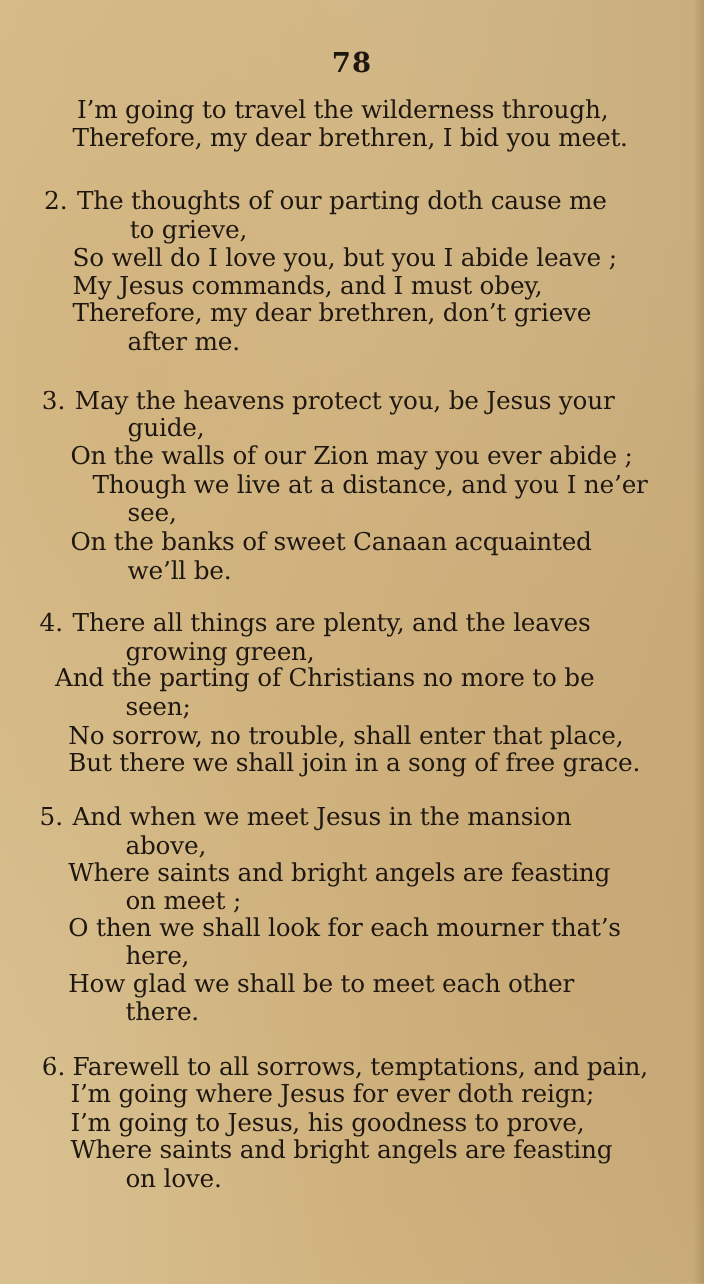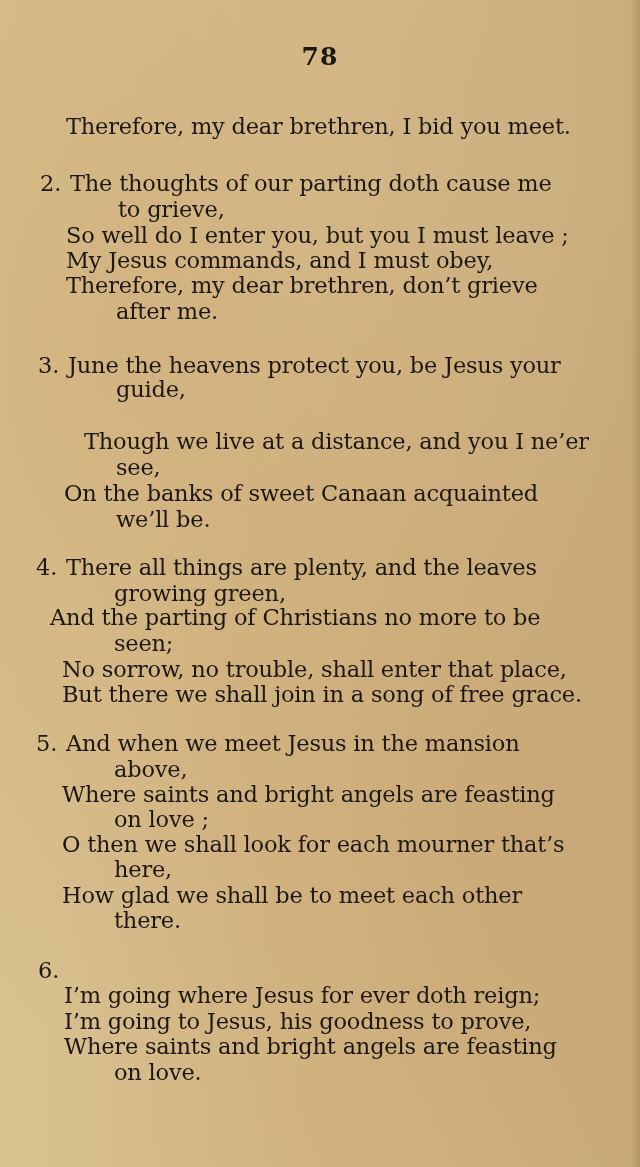--- a/index.html
+++ b/index.html
@@ -29,56 +29,59 @@
       position: absolute; right: 0; top: 0; width: 10px; height: 1167px;
       background: linear-gradient(90deg, rgba(0,0,0,0), rgba(120,90,50,0.25));
     }
   </style>
 </head>
 <body>
 
 <div class="page">
   <div class="page-number">78</div>
 
+  <div class="line" style="left:70px; top:87px;">I’m going to travel the wilderness through,</div>
   <div class="line" style="left:66px; top:113px;">Therefore, my dear brethren, I bid you meet.</div>
 
   <div class="num" style="left:40px; top:170px;">2.</div>
   <div class="line" style="left:70px; top:170px;">The thoughts of our parting doth cause me</div>
   <div class="line" style="left:118px; top:196px;">to grieve,</div>
-  <div class="line" style="left:66px; top:222px;">So well do I enter you, but you I must leave ;</div>
+  <div class="line" style="left:66px; top:222px;">So well do I love you, but you I abide leave ;</div>
   <div class="line" style="left:66px; top:247px;">My Jesus commands, and I must obey,</div>
   <div class="line" style="left:66px; top:272px;">Therefore, my dear brethren, don’t grieve</div>
   <div class="line" style="left:116px; top:298px;">after me.</div>
 
   <div class="num" style="left:38px; top:352px;">3.</div>
-  <div class="line" style="left:68px; top:352px;">June the heavens protect you, be Jesus your</div>
+  <div class="line" style="left:68px; top:352px;">May the heavens protect you, be Jesus your</div>
   <div class="line" style="left:116px; top:376px;">guide,</div>
+  <div class="line" style="left:64px; top:402px;">On the walls of our Zion may you ever abide ;</div>
   <div class="line" style="left:64px; top:428px;margin-left:20px;">Though we live at a distance, and you I ne’er</div>
   <div class="line" style="left:116px; top:454px;">see,</div>
   <div class="line" style="left:64px; top:480px;">On the banks of sweet Canaan acquainted</div>
   <div class="line" style="left:116px; top:506px;">we’ll be.</div>
 
   <div class="num" style="left:36px; top:554px;">4.</div>
   <div class="line" style="left:114px; top:580px;">growing green,</div>
   <div class="line" style="left:66px; top:554px;">There all things are plenty, and the leaves</div>
   <div class="line" style="left:50px; top:604px;">And the parting of Christians no more to be</div>
   <div class="line" style="left:114px; top:630px;">seen;</div>
   <div class="line" style="left:62px; top:656px;">No sorrow, no trouble, shall enter that place,</div>
   <div class="line" style="left:62px; top:681px;">But there we shall join in a song of free grace.</div>
 
   <div class="num" style="left:36px; top:730px;">5.</div>
   <div class="line" style="left:66px; top:730px;">And when we meet Jesus in the mansion</div>
   <div class="line" style="left:114px; top:756px;">above,</div>
   <div class="line" style="left:62px; top:781px;">Where saints and bright angels are feasting</div>
-  <div class="line" style="left:114px; top:806px;">on love ;</div>
+  <div class="line" style="left:114px; top:806px;">on meet ;</div>
   <div class="line" style="left:62px; top:831px;">O then we shall look for each mourner that’s</div>
   <div class="line" style="left:114px; top:856px;">here,</div>
   <div class="line" style="left:62px; top:882px;">How glad we shall be to meet each other</div>
   <div class="line" style="left:114px; top:907px;">there.</div>
 
   <div class="num" style="left:38px; top:957px;">6.</div>
+  <div class="line" style="left:66px; top:957px;">Farewell to all sorrows, temptations, and pain,</div>
   <div class="line" style="left:64px; top:982px;">I’m going where Jesus for ever doth reign;</div>
   <div class="line" style="left:64px; top:1008px;">I’m going to Jesus, his goodness to prove,</div>
   <div class="line" style="left:64px; top:1033px;">Where saints and bright angels are feasting</div>
   <div class="line" style="left:114px; top:1059px;">on love.</div>
 
   <div class="spine"></div>
 </div>
 
 </body></html>

